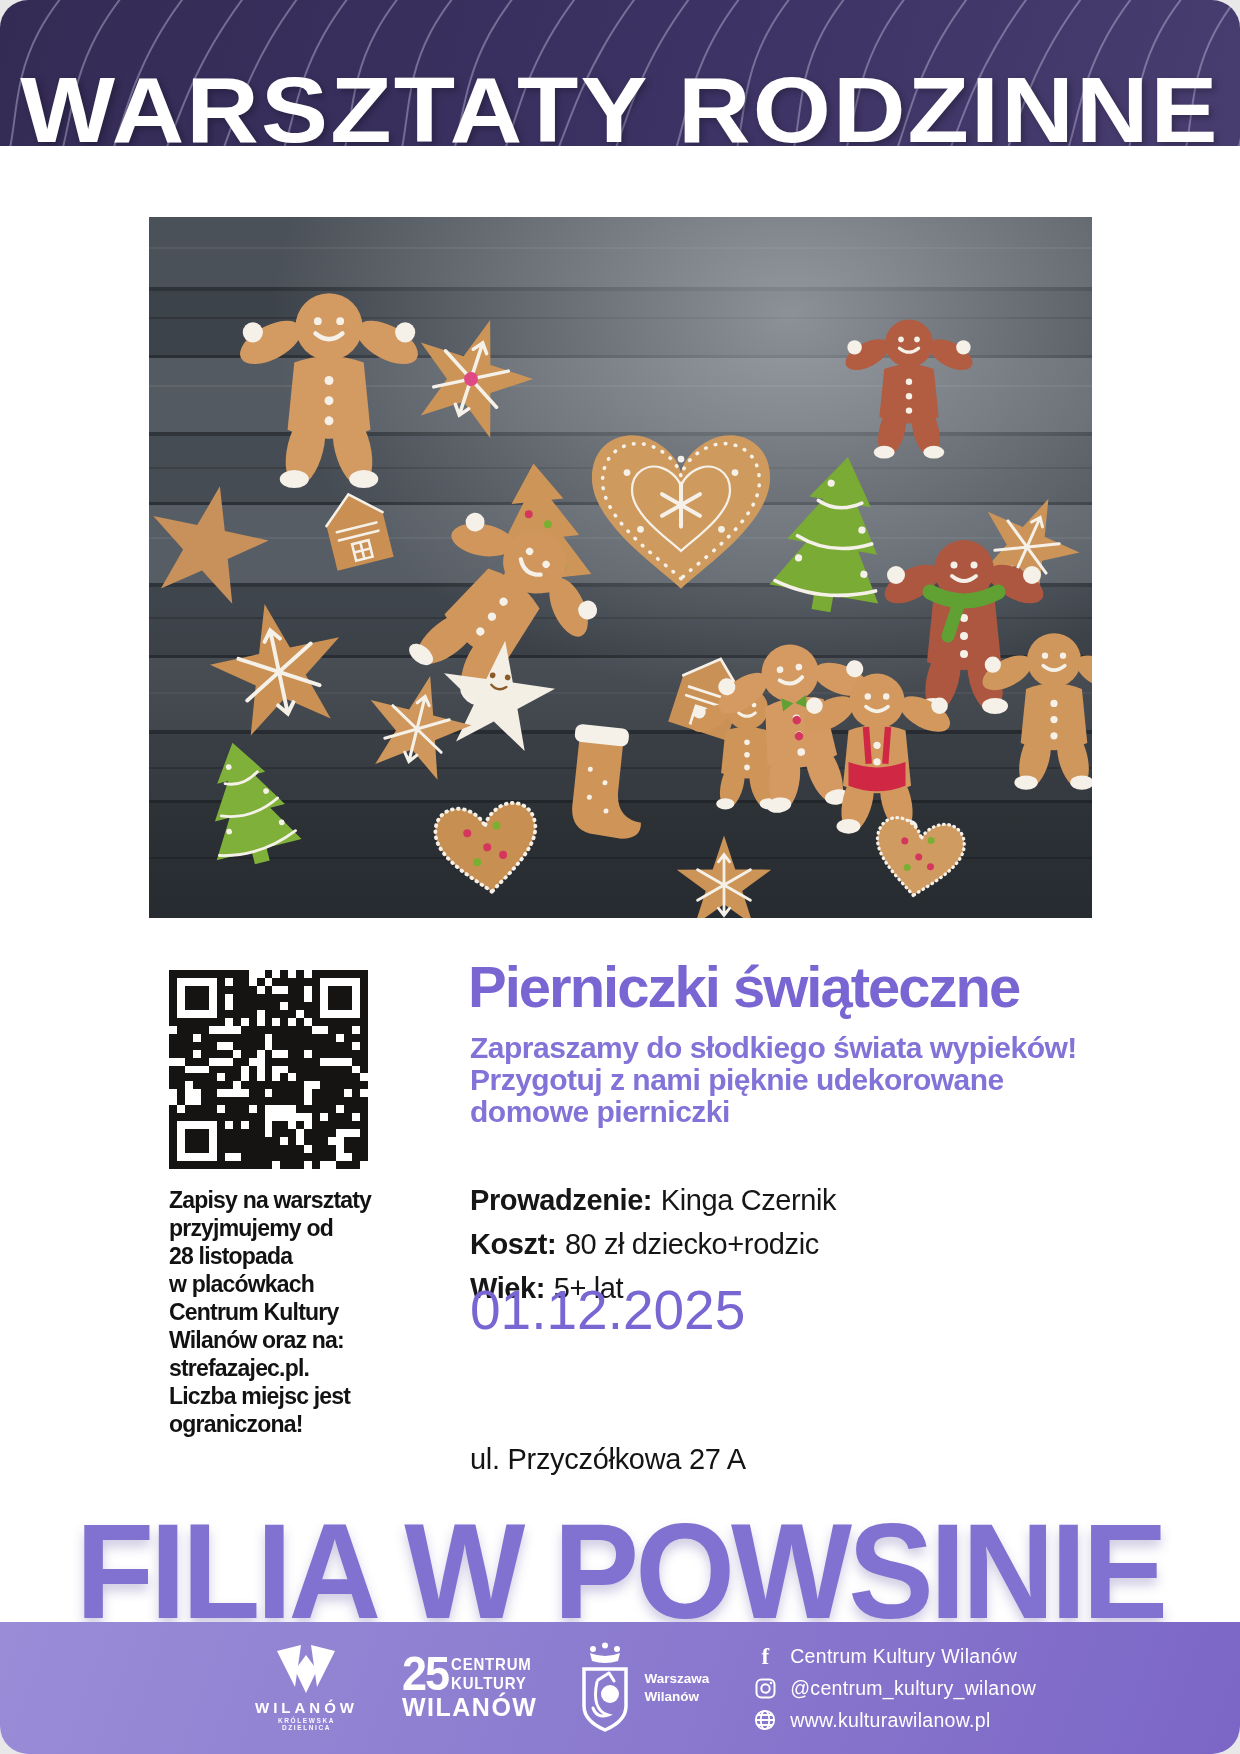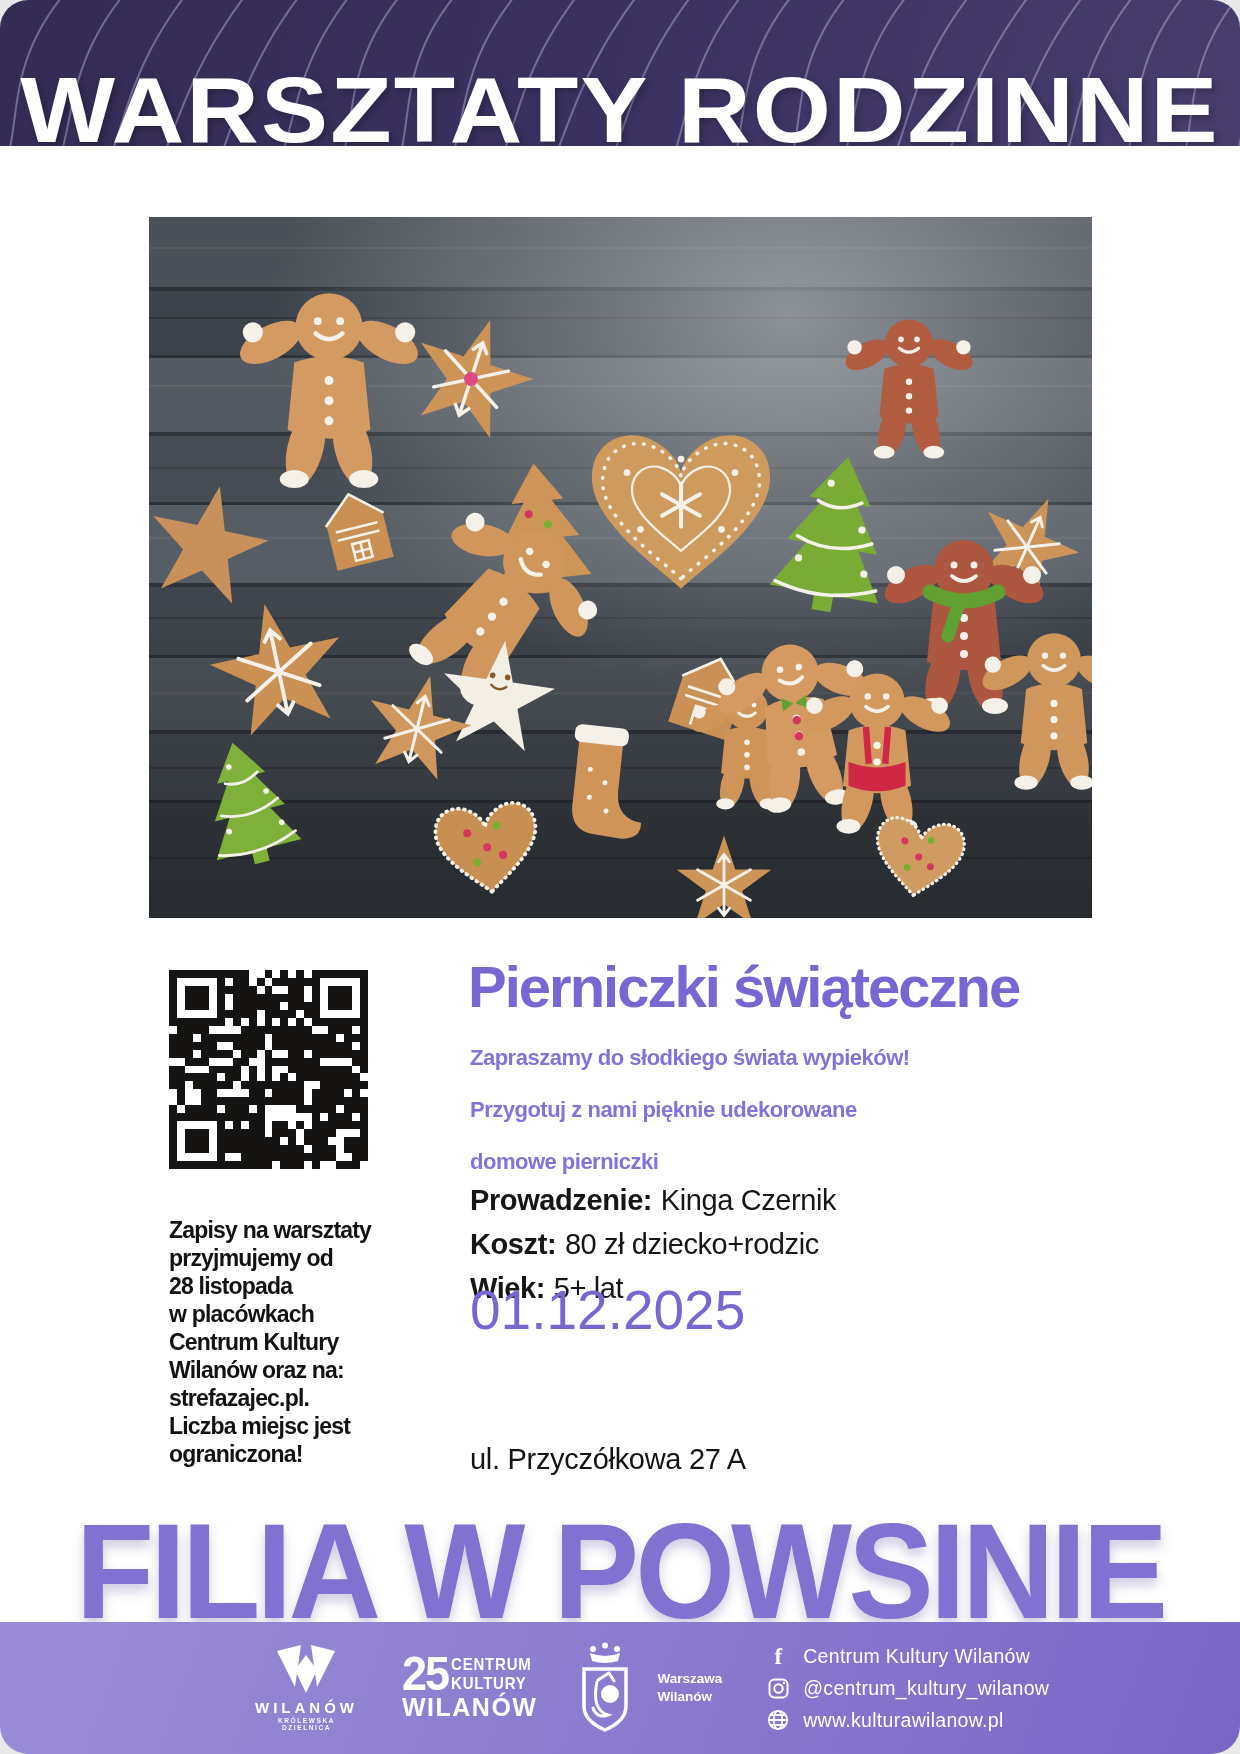--- a/index.html
+++ b/index.html
@@ -15,27 +15,27 @@
           transform:scaleX(1.08);transform-origin:center;text-shadow:3px 3px 6px rgba(0,0,0,.25);}
 
   
   .photo{position:absolute;left:149px;top:217px;width:943px;height:701px;overflow:hidden;background:#454b52;}
   .photo svg{display:block;}
 
   
   .qr{position:absolute;left:169px;top:970px;width:199px;height:199px;background:#fff;}
   .qr svg{display:block;width:199px;height:199px;shape-rendering:crispEdges;}
   .qr-caption{position:absolute;left:169px;top:1186px;width:240px;color:#121212;
-          font-size:23px;font-weight:bold;line-height:28px;letter-spacing:-.8px;white-space:pre-line;margin-top:30px;}
+          font-size:23px;font-weight:bold;line-height:28px;letter-spacing:-.8px;white-space:pre-line;}
 
   
   .ev-title{position:absolute;left:468px;top:958px;font-size:58px;font-weight:bold;color:#7a66d3;
           letter-spacing:-2px;line-height:1;white-space:nowrap;}
-  .ev-subtitle{position:absolute;left:470px;top:1032px;font-size:22px;font-weight:bold;color:#8273d8;
-          line-height:52px;letter-spacing:-.5px;white-space:pre-line;}
+  .ev-subtitle{position:absolute;left:470px;top:1032px;font-size:30px;font-weight:bold;color:#8273d8;
+          line-height:32px;letter-spacing:-.5px;white-space:pre-line;}
   .ev-details{position:absolute;left:470px;top:1178px;font-size:29px;line-height:44px;color:#161616;letter-spacing:-.4px;}
   .ev-details .lbl{font-weight:bold;}
   .ev-details .val{margin-left:.3em;}
   .ev-date{position:absolute;left:470px;top:1283px;font-size:55px;font-weight:normal;color:#7a66d3;
           letter-spacing:0;line-height:1;}
   .ev-time{position:absolute;left:470px;top:1349px;font-size:33px;color:#9286de;line-height:1;letter-spacing:.5px;}
   .ev-address{position:absolute;left:470px;top:1445px;font-size:29px;color:#141414;line-height:1;letter-spacing:-.3px;}
 
   
   .branch{position:absolute;left:0;right:0;top:1504px;text-align:center;color:#8172d2;font-weight:bold;
@@ -48,21 +48,21 @@
   .bar-inner{position:absolute;left:255px;top:10px;width:760px;height:112px;display:flex;align-items:center;gap:44px;}
   .logo-wilanow{width:112px;text-align:center;line-height:1;}
   .logo-wilanow .nm{font-size:15px;font-weight:bold;letter-spacing:4px;margin-top:4px;}
   .logo-wilanow .sb{font-size:6.5px;font-weight:bold;letter-spacing:1.6px;margin-top:3px;opacity:.95;}
   .logo-ckw{line-height:1;transform:scaleY(1.06);}
   .ckw-top{display:flex;align-items:flex-start;}
   .ckw-25{font-size:45px;font-weight:bold;letter-spacing:-2px;line-height:.78;}
   .ckw-cols{display:flex;flex-direction:column;margin-left:3px;}
   .ckw-cols span{font-size:15px;font-weight:bold;letter-spacing:.8px;line-height:1.17;}
   .ckw-wil{font-size:25px;font-weight:bold;letter-spacing:1.5px;margin-top:1px;}
-  .logo-wwa{display:flex;align-items:center;gap:28px;line-height:1;}
+  .logo-wwa{display:flex;align-items:center;gap:15px;line-height:1;}
   .wwa-txt div{font-size:13.5px;font-weight:bold;line-height:1.35;}
   .social{display:flex;flex-direction:column;gap:9px;}
   .social-row{display:flex;align-items:center;gap:13px;}
   .s-icon{width:24px;display:flex;justify-content:center;align-items:center;}
   .s-label{font-size:19.5px;letter-spacing:.3px;white-space:nowrap;}
   .fb-glyph{font-weight:bold;font-size:23px;line-height:1;font-family:"Liberation Serif",serif;}
 </style>
 </head>
 <body>
 

